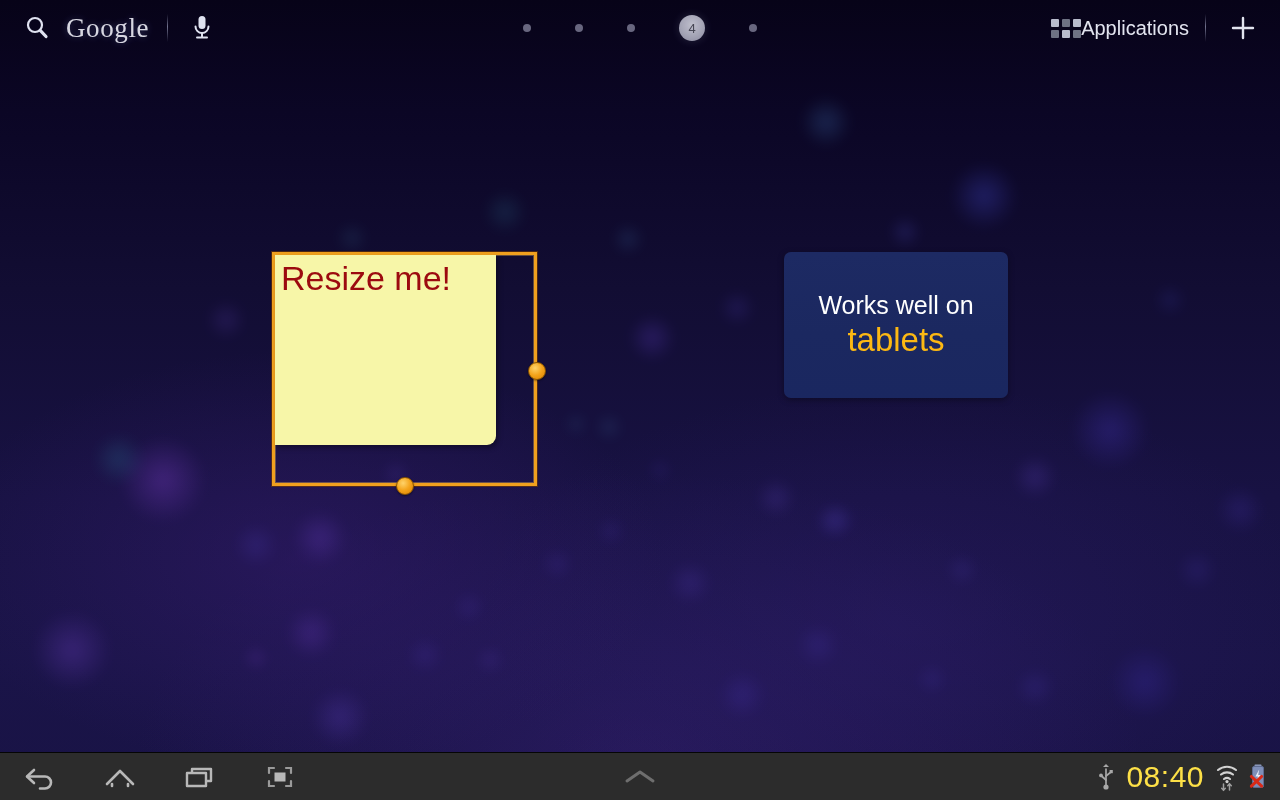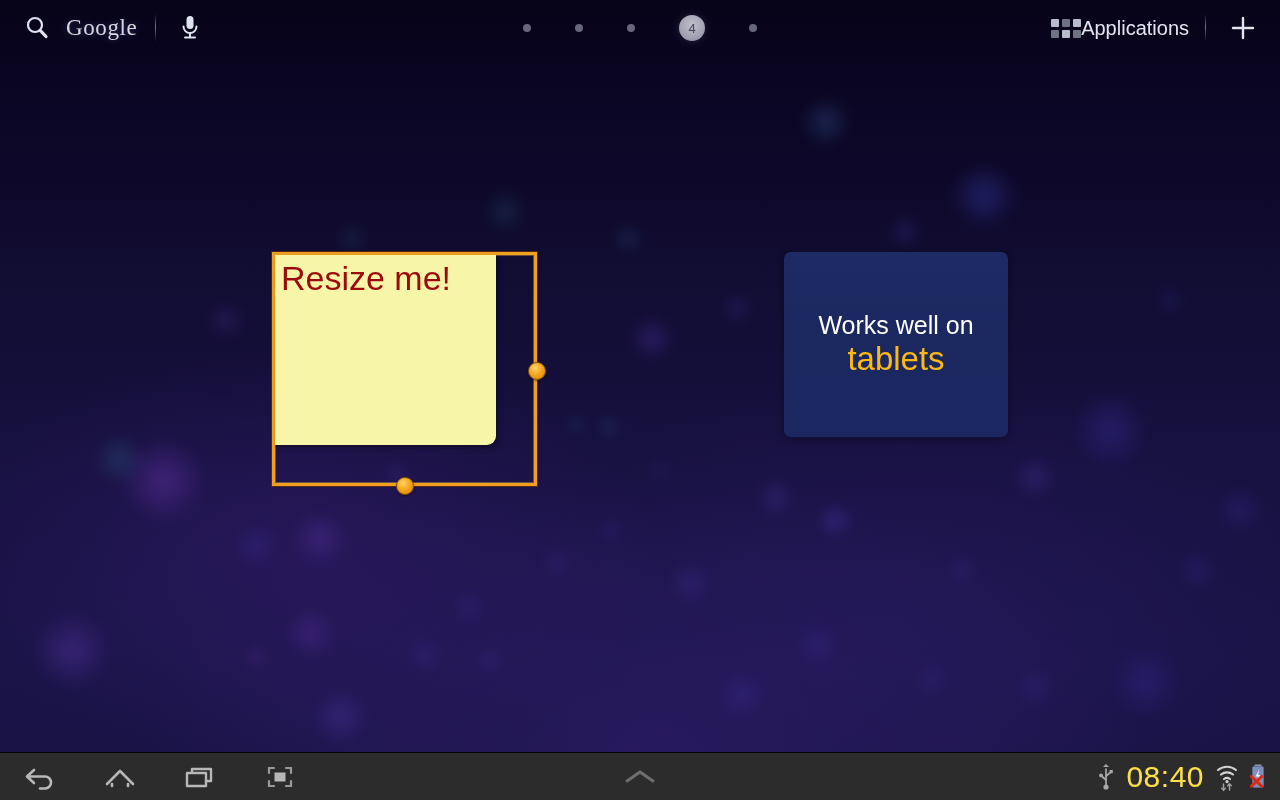--- a/index.html
+++ b/index.html
@@ -65,21 +65,21 @@
     justify-content: center;
     height: 44px;
     cursor: pointer;
   }
   #search-btn { width: 46px; }
   #mic-btn { width: 48px; }
 
   #google-word {
     color: #e9e9f2;
     font-family: "Liberation Serif", serif;
-    font-size: 23px;
+    font-size: 27px;
     letter-spacing: 0.6px;
     margin-left: 6px;
     margin-right: 8px;
     text-shadow: 0 0 7px rgba(150,170,255,0.35);
     opacity: 0.92;
   }
 
   .vdiv {
     width: 1px;
     height: 28px;
@@ -197,21 +197,21 @@
   #handle-right {
     left: 528px; top: 362px;
   }
   #handle-bottom {
     left: 396px; top: 477px;
   }
 
   #tablets-widget {
     position: absolute;
     left: 784px; top: 252px;
-    width: 224px; height: 185px;
+    width: 224px; height: 146px;
     background: linear-gradient(180deg, #1d2a63 0%, #1b2860 55%, #1a2760 100%);
     border-radius: 7px;
     box-shadow: 0 2px 6px rgba(0,0,0,0.35);
     display: flex;
     flex-direction: column;
     align-items: center;
     justify-content: center;
     cursor: pointer;
     z-index: 3;
   }

